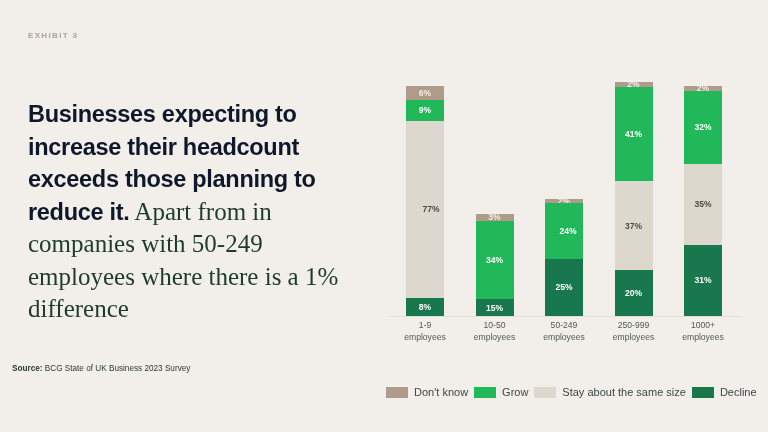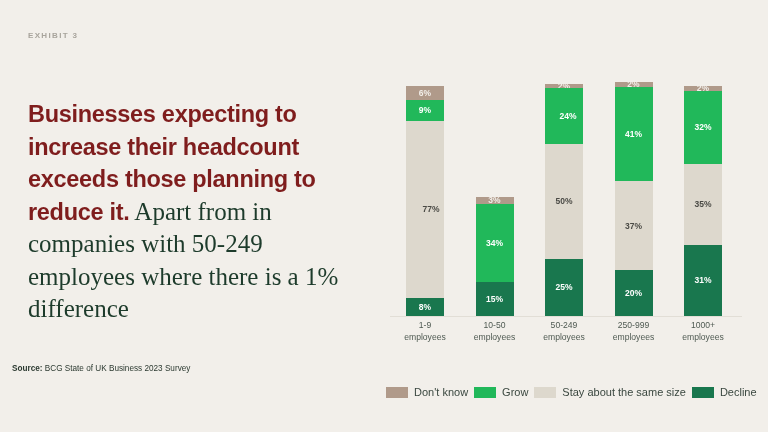--- a/index.html
+++ b/index.html
@@ -20,21 +20,21 @@
 
   
   #headline{
     position:absolute;left:28px;top:98px;width:330px;
     font-family:"Liberation Serif",serif;
     font-size:25px;line-height:1.3;
     color:#1d3b2b;
   }
   #headline .lede{
     font-family:"Liberation Sans",sans-serif;
-    font-weight:700;color:#7f1d1d;
+    font-weight:700;color:#0f172a;
     font-size:23.5px;letter-spacing:-0.3px;
   }
 
   
   #footnotes{
     position:absolute;left:12px;top:363px;width:260px;
     font-size:8.2px;line-height:1.45;color:#2c3a31;
   }
   #footnotes .row{margin-bottom:4px;}
   #footnotes .k{font-weight:700;}
@@ -104,34 +104,31 @@
             <span>8%</span>
           </div>
         </div>
         <div class="bar" style="left: 85.5px;">
           <div class="seg dontknow" style="height: 6.9px; background: rgb(176, 154, 138);">
             <span>3%</span>
           </div>
           <div class="seg grow" style="height: 78.2px; background: rgb(33, 184, 90);">
             <span>34%</span>
           </div>
-          <div class="seg decline" style="height: 34px; background: rgb(25, 119, 78);">
+          <div class="seg decline" style="height: 17px; background: rgb(25, 119, 78);">
             <span>15%</span>
           </div>
         </div>
         <div class="bar" style="left: 155px;">
           <div class="seg dontknow" style="height: 4.6px; background: rgb(176, 154, 138);">
             <span>2%</span>
           </div>
           <div class="seg grow" style="height: 55.2px; background: rgb(33, 184, 90); padding-left: 8px;">
             <span>24%</span>
           </div>
-          <div class="seg same" style="height: 115px; background: rgb(221, 216, 205);">
-            <span>50%</span>
-          </div>
           <div class="seg decline" style="height: 57.5px; background: rgb(25, 119, 78);">
             <span>25%</span>
           </div>
         </div>
         <div class="bar" style="left: 224.5px;">
           <div class="seg dontknow" style="height: 4.6px; background: rgb(176, 154, 138);">
             <span>2%</span>
           </div>
           <div class="seg grow" style="height: 94.3px; background: rgb(33, 184, 90);">
             <span>41%</span>

